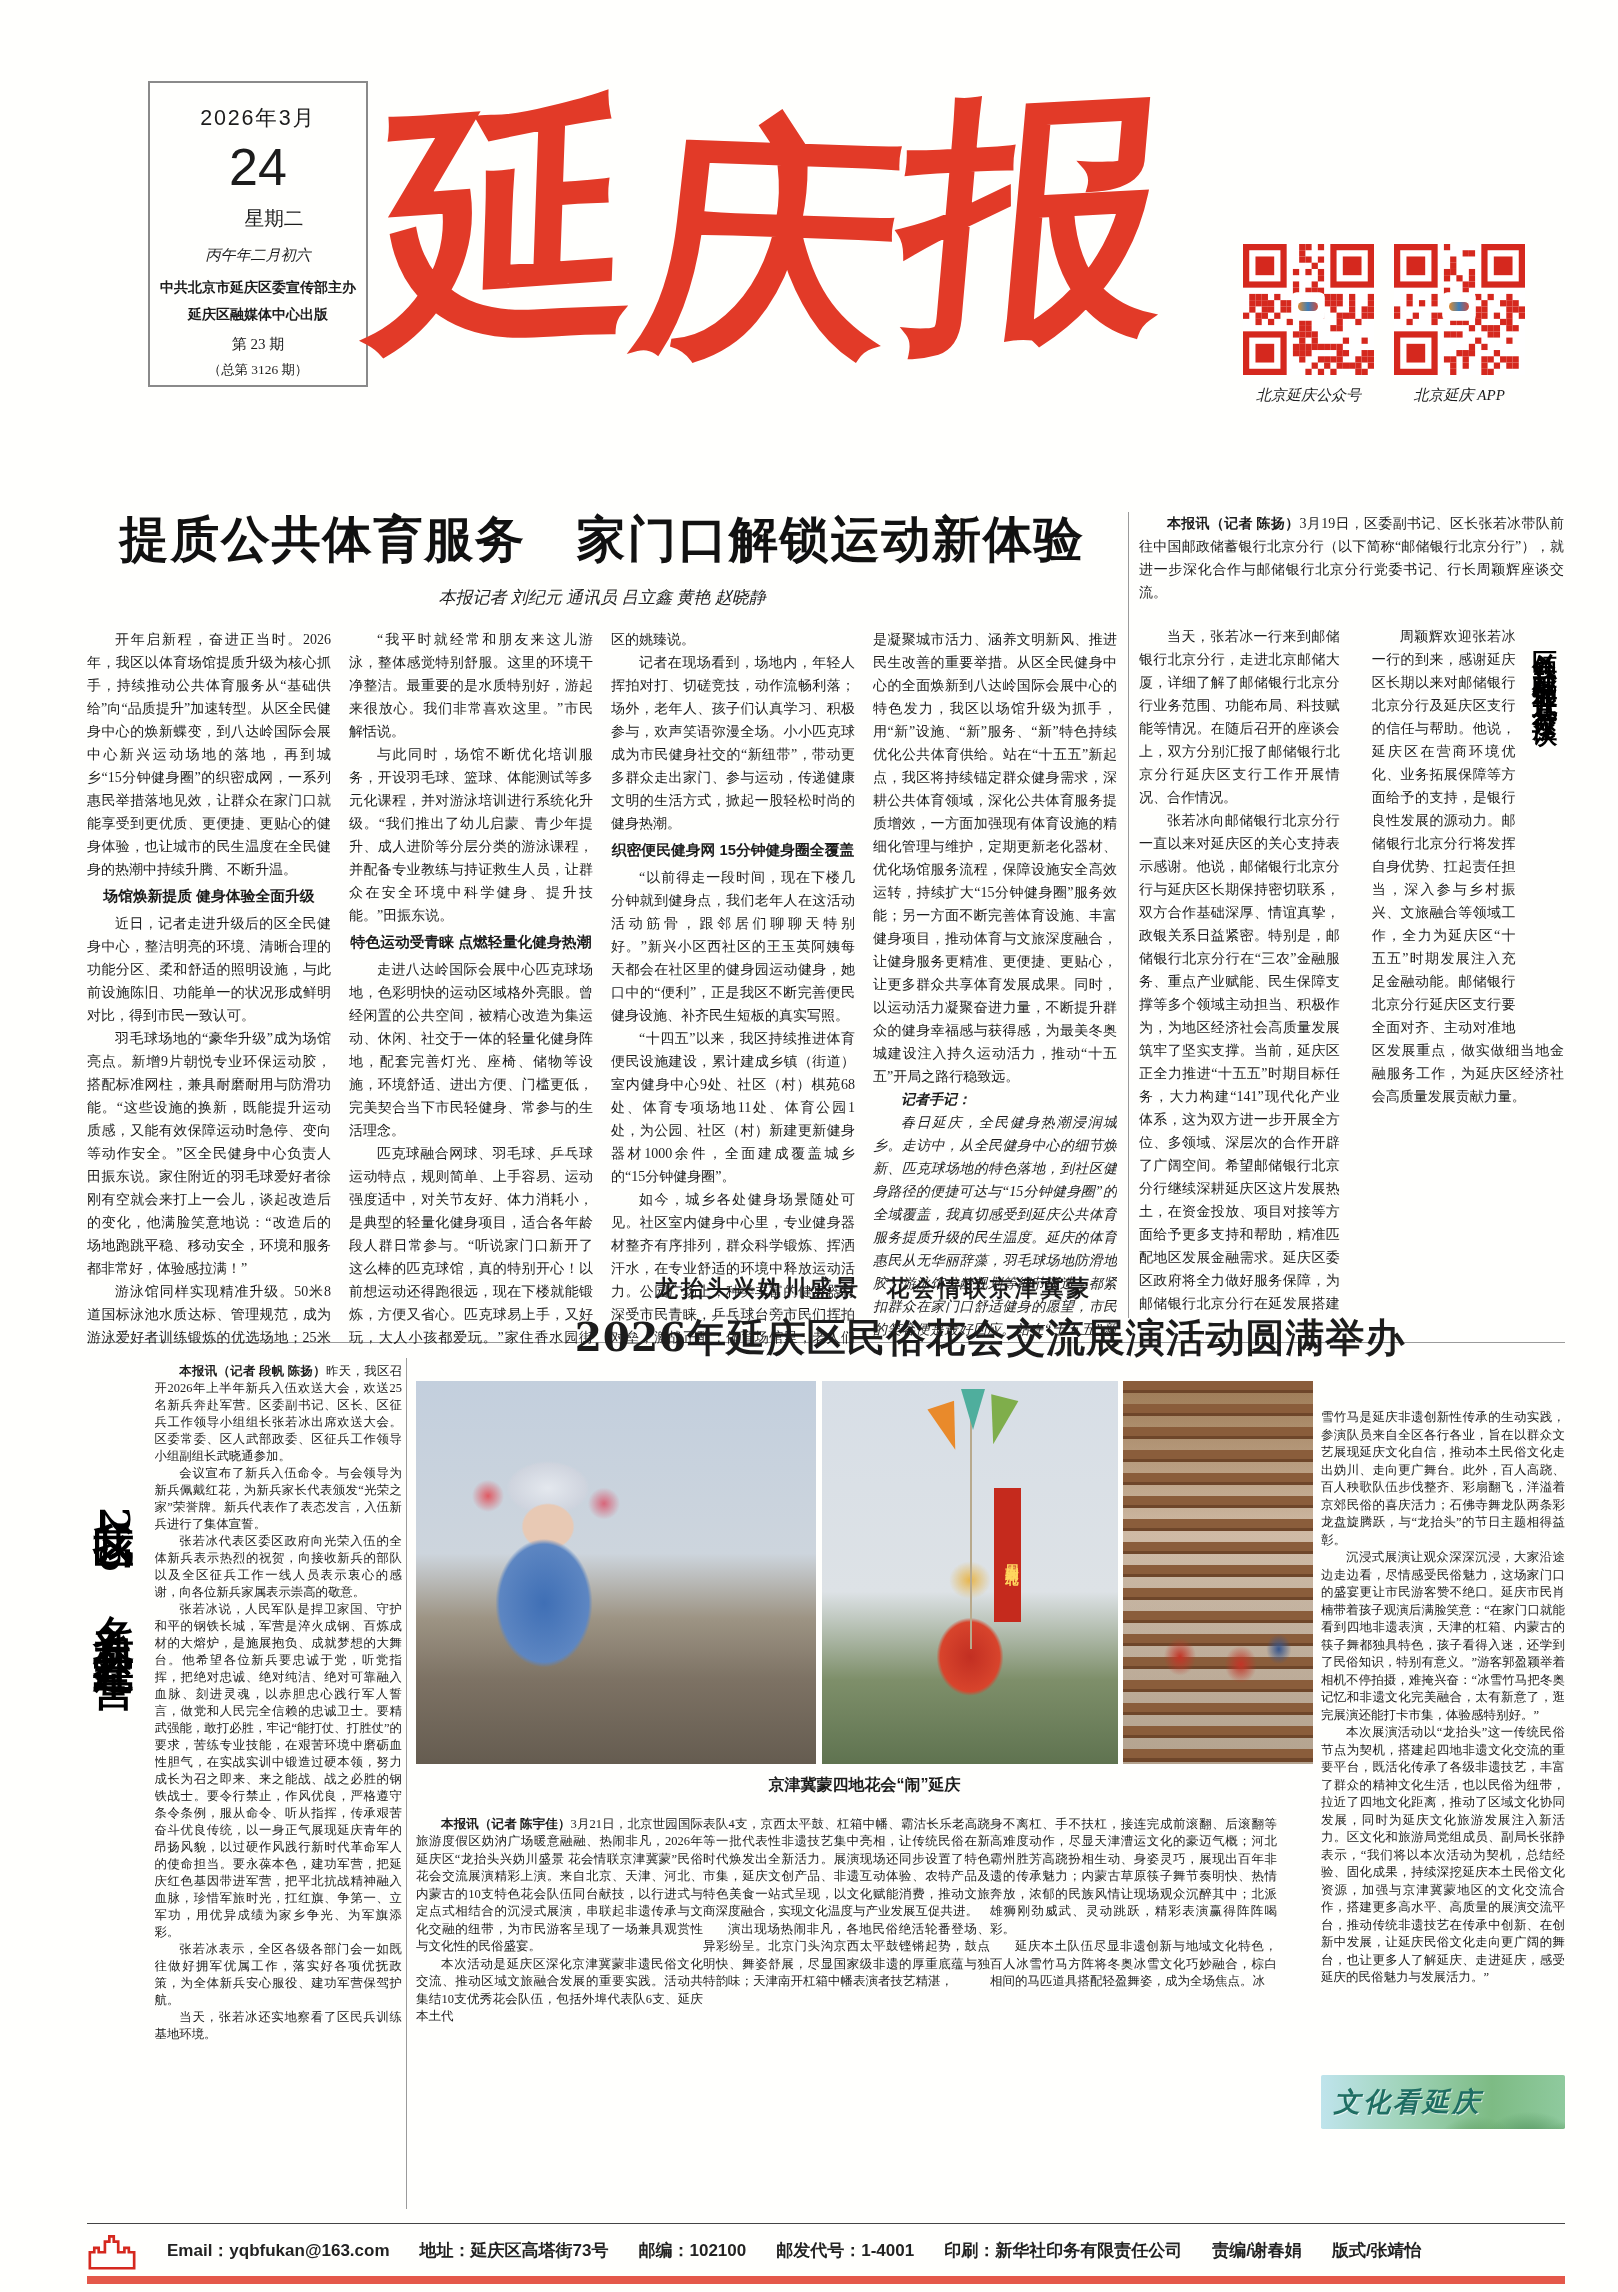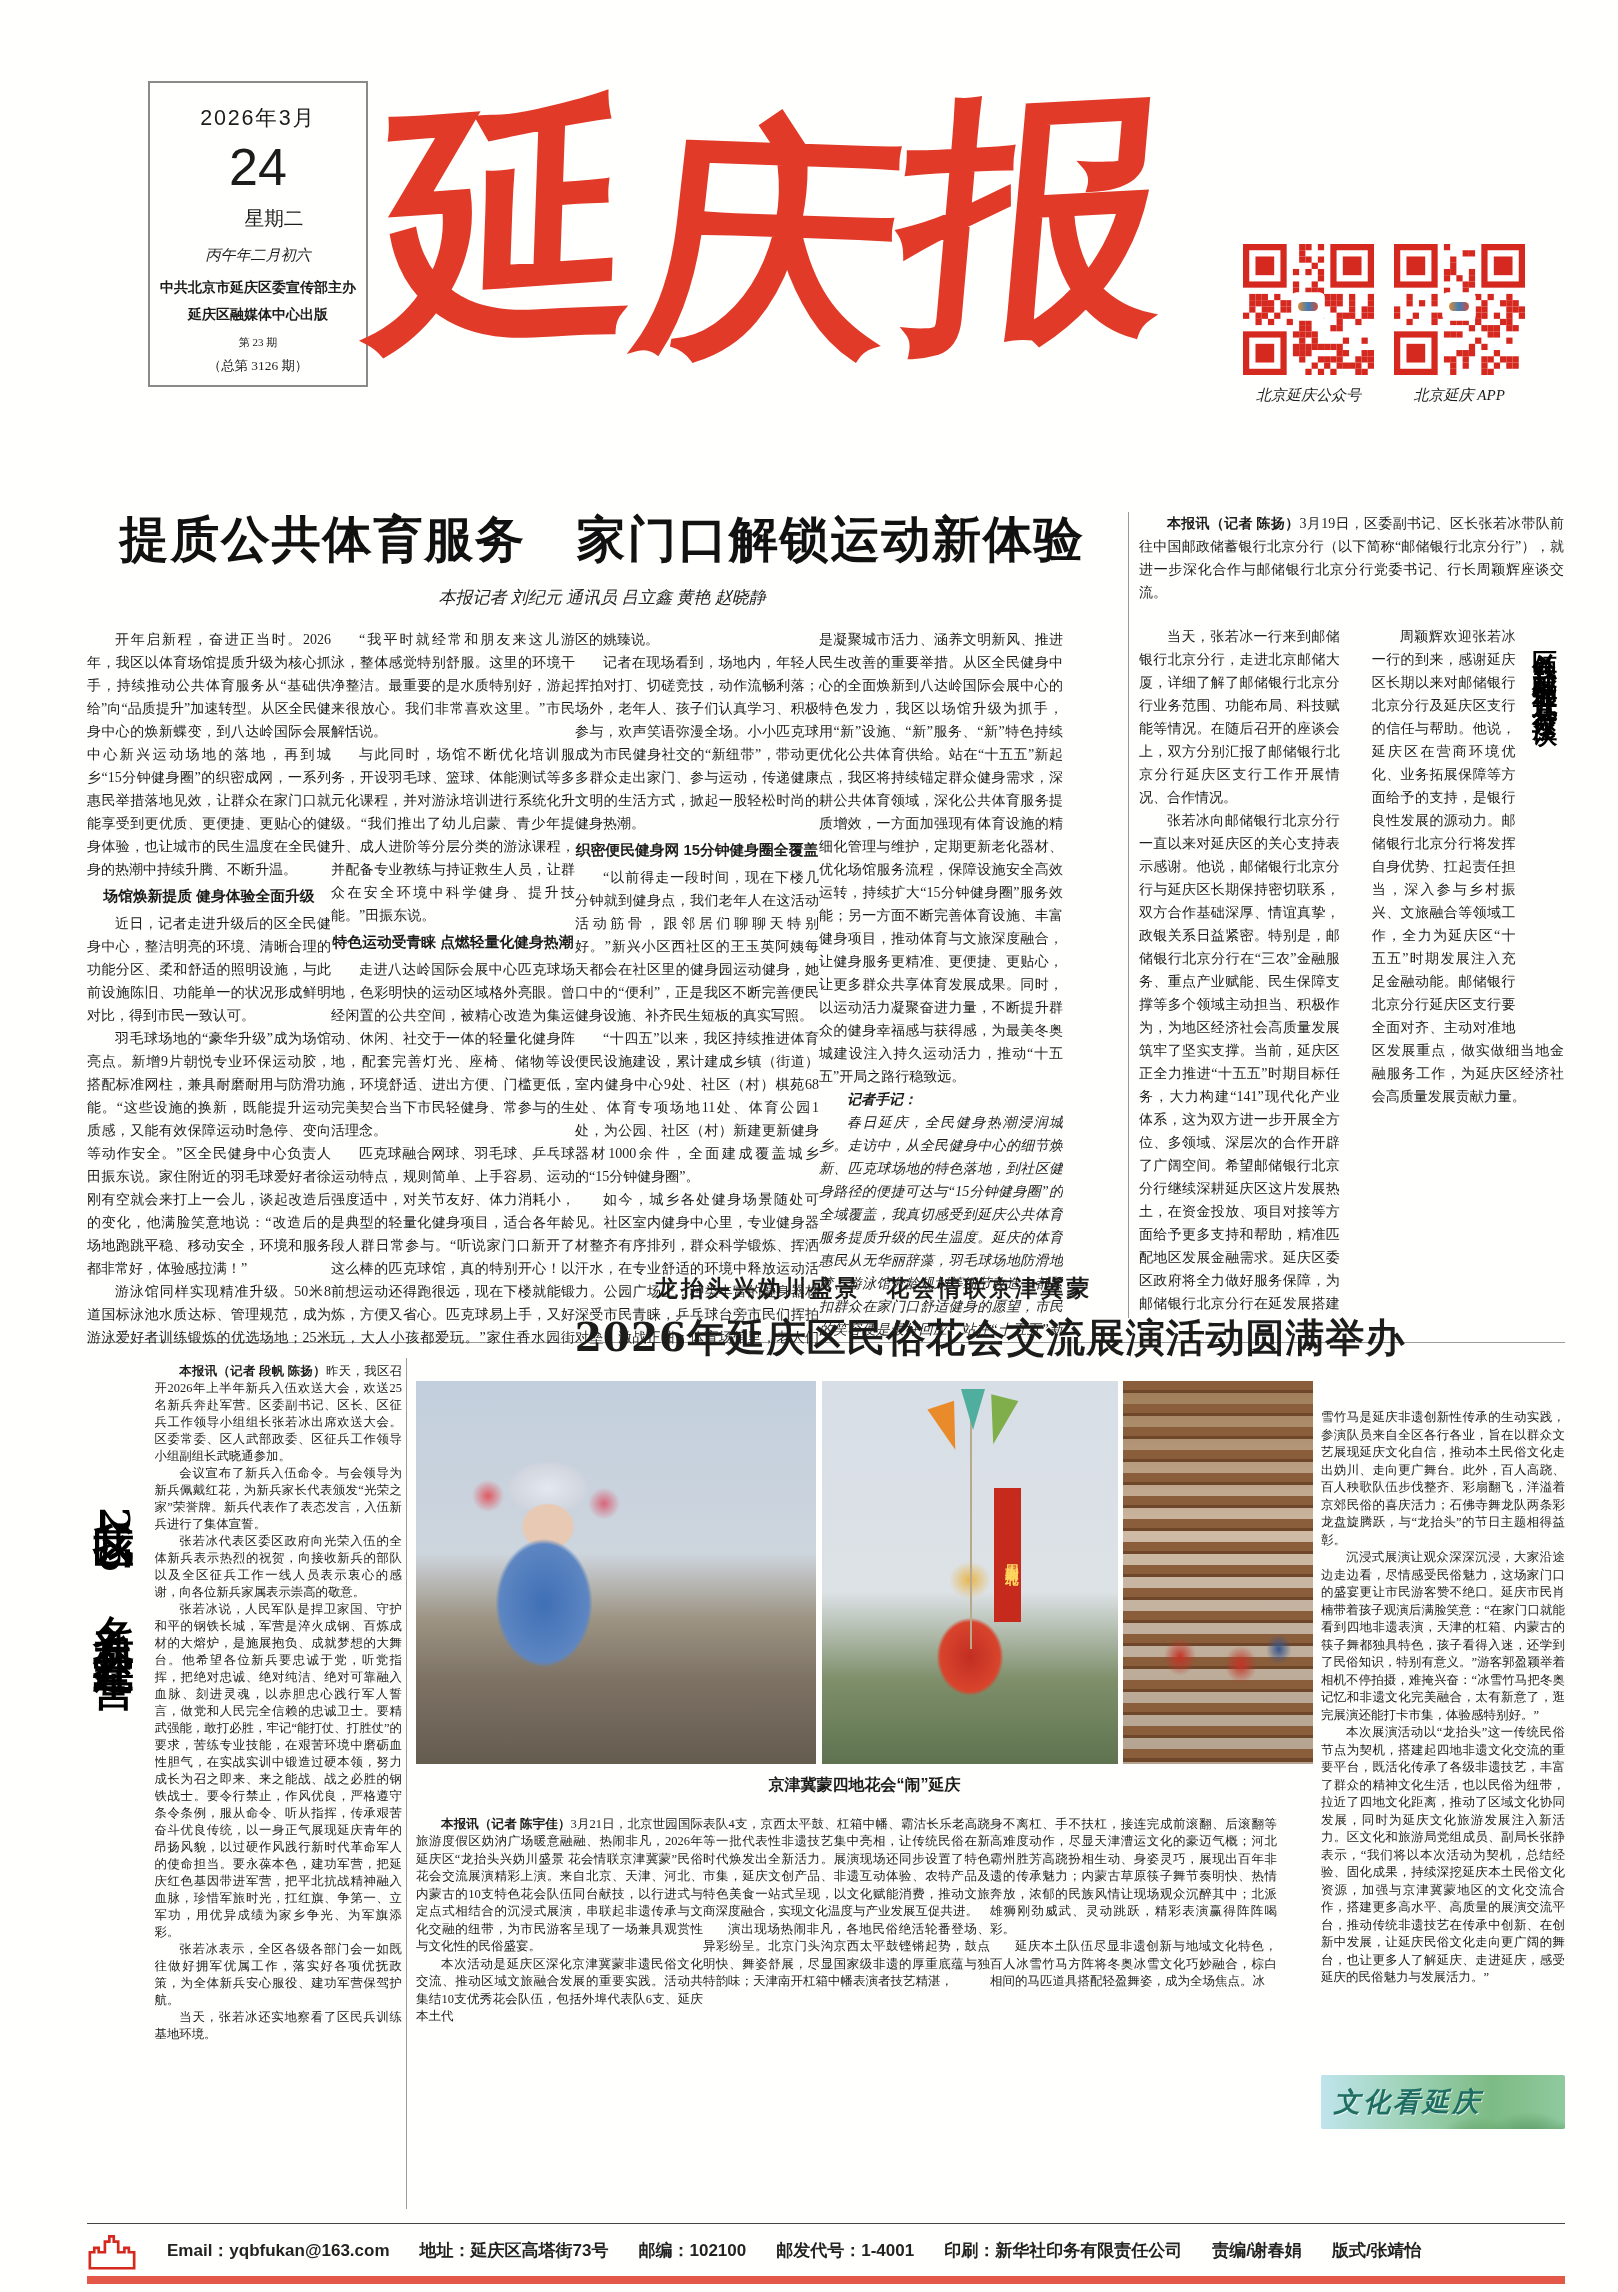--- a/index.html
+++ b/index.html
@@ -7,21 +7,21 @@
         font-family:"Liberation Serif",serif;color:#1c1c1c;overflow:hidden;}
   
   #datebox{position:absolute;left:148px;top:81px;width:220px;height:306px;
            border:2.7px double #8a8a8a;text-align:center;padding-top:19.7px;box-sizing:border-box;}
   #datebox .d1{font-family:"Liberation Sans",sans-serif;font-size:21.5px;letter-spacing:1.8px;}
   #datebox .d2{font-family:"Liberation Sans",sans-serif;font-size:52px;line-height:57px;margin-top:7.2px;}
   #datebox .d3{font-family:Liberation Serif, serif;font-size:19.7px;margin-top:9px;padding-left:32px;}
   #datebox .d4{font-style:italic;font-size:15px;margin-top:14.3px;}
   #datebox .d5{font-family:"Liberation Sans",sans-serif;font-weight:bold;font-size:14px;margin-top:14.3px;}
   #datebox .d6{font-family:"Liberation Sans",sans-serif;font-weight:bold;font-size:14px;margin-top:9px;}
-  #datebox .d7{font-size:11px;margin-top:10.7px;}
+  #datebox .d7{font-size:15px;margin-top:10.7px;}
   #datebox .d8{font-size:13.4px;margin-top:7.2px;}
   #paper-title{position:absolute;left:376px;top:36px;width:860px;height:394px;
                color:#e23a28;font-weight:900;white-space:nowrap;}
   #paper-title span{display:inline-block;font-size:264px;line-height:376px;
                font-family:"DejaVu Serif",serif;transform:rotate(-4deg) skewX(-6deg);}
   #paper-title span:nth-child(2){transform:rotate(2deg) skewX(-4deg) translateY(12.5px);font-size:255px;}
   #paper-title span:nth-child(3){transform:rotate(-3deg) skewX(-8deg) translateY(-5.4px);}
   #qr-area{position:absolute;left:1243px;top:244px;width:296px;}
   .qr{width:131px;height:131px;background:#fff;display:inline-block;position:relative;}
   .qr svg{display:block;}
@@ -33,21 +33,21 @@
   #qr-area .labels{display:flex;gap:19.7px;margin-top:10.7px;}
   #qr-area .labels div{width:131px;text-align:center;font-size:15px;font-style:italic;}
   
   .vrule{position:absolute;width:0.9px;background:#9b9b9b;}
   .hrule{position:absolute;height:0.9px;background:#9b9b9b;}
   
   #lead{position:absolute;left:87px;top:507px;width:1030px;}
   #lead h1{margin:0;text-align:center;font-family:"Liberation Sans",sans-serif;
            font-weight:900;font-size:49px;letter-spacing:1.8px;color:#111;}
   #lead .byline{text-align:center;font-style:italic;font-size:17px;margin-top:12.5px;color:#222;}
-  #lead .cols{display:flex;margin-top:19.7px;height:716px;overflow:hidden;}
+  #lead .cols{display:flex;gap:18px;margin-top:19.7px;height:716px;overflow:hidden;}
   #lead .col{width:244px;overflow:hidden;display:flex;flex-direction:column;}
   .bodytext p{margin:0;text-indent:2em;text-align:justify;font-size:14px;line-height:23px;}
   .bodytext p.cont{text-indent:0;}
   .subhead{font-family:"Liberation Sans",sans-serif;font-weight:bold;font-size:14.8px;
            text-align:center;line-height:27px;margin:1.8px 0;}
   #banner1{margin-top:auto;height:47px;border-radius:2.7px;position:relative;
     background:linear-gradient(90deg,#fde9cf 0%,#fbcf9d 45%,#f5a868 100%);
     display:flex;align-items:center;justify-content:center;overflow:hidden;}
   
   #bank{position:absolute;left:1139px;top:512px;width:425px;height:806px;overflow:hidden;}

